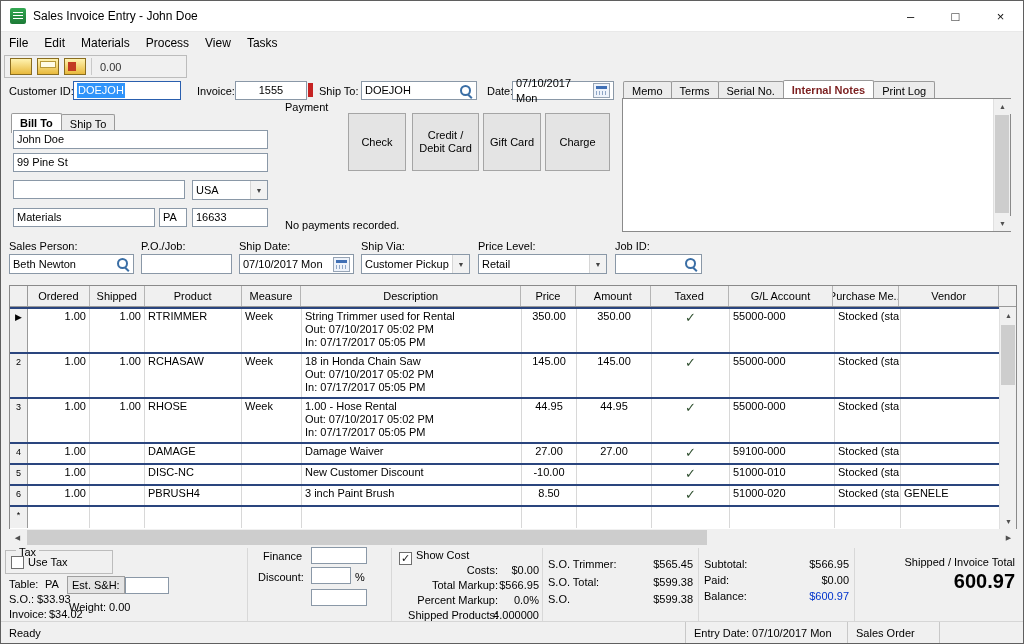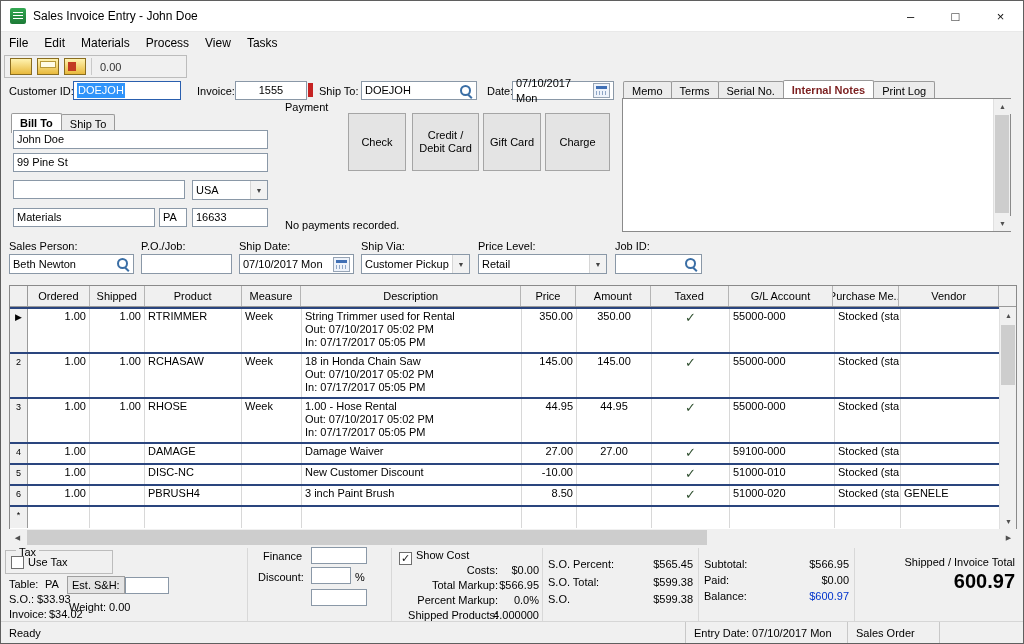--- a/index.html
+++ b/index.html
@@ -71,21 +71,21 @@
 .r-tall{height:45px}
 .r-short{height:21px}
 .gc{flex:none;overflow:hidden}
 .sel{width:18px;background:#f0f0f0;border-right:1px solid #9a9a9a;display:flex;justify-content:center;align-items:flex-start;padding-top:3px;font-size:9px}
 .cell{border-right:1px solid #d8d8d8;padding:1px 3px;line-height:13px}
 .c-ord{width:62px;text-align:right}
 .c-shp{width:55px;text-align:right}
 .c-prd{width:97px}
 .c-mea{width:60px}
 .c-des{width:220px;white-space:pre-line}
-.c-pri{width:55px;text-align:right}
+.c-pri{width:55px;text-align:center}
 .c-amt{width:75px;text-align:center}
 .c-tax{width:78px;text-align:center;color:#2f4f2f;font-size:13px;line-height:16px}
 .c-gl{width:105px}
 .c-pm{width:66px;white-space:nowrap}
 .c-ven{width:100px}
 .c-fill{width:17px;border-right:none}
 
 
 .bottom{position:absolute;left:0;top:545px;width:1024px;height:77px}
 .vdiv{position:absolute;top:2px;bottom:2px;width:1px;background:#d8d8d8}
@@ -412,21 +412,21 @@
     </span>
     <span class="rval" style="right:527px;top:18px">Costs:</span>
     <span class="rval" style="right:486px;top:18px">$0.00</span>
     <span class="rval" style="right:527px;top:33px">Total Markup:</span>
     <span class="rval" style="right:486px;top:33px">$566.95</span>
     <span class="rval" style="right:527px;top:48px">Percent Markup:</span>
     <span class="rval" style="right:486px;top:48px">0.0%</span>
     <span class="rval" style="right:527px;top:63px">Shipped Products:</span>
     <span class="rval" style="right:486px;top:63px">4.000000</span>
 
-    <span class="lbl" style="left:547px;top:12px">S.O. Percent:</span>
+    <span class="lbl" style="left:547px;top:12px">S.O. Trimmer:</span>
     <span class="rval" style="right:332px;top:12px">$565.45</span>
     <span class="lbl" style="left:547px;top:30px">S.O. Total:</span>
     <span class="rval" style="right:332px;top:30px">$599.38</span>
     <span class="lbl" style="left:547px;top:47px">S.O.</span>
     <span class="rval" style="right:332px;top:47px">$599.38</span>
 
     <span class="lbl" style="left:703px;top:12px">Subtotal:</span>
     <span class="rval" style="right:176px;top:12px">$566.95</span>
     <span class="lbl" style="left:703px;top:28px">Paid:</span>
     <span class="rval" style="right:176px;top:28px">$0.00</span>

